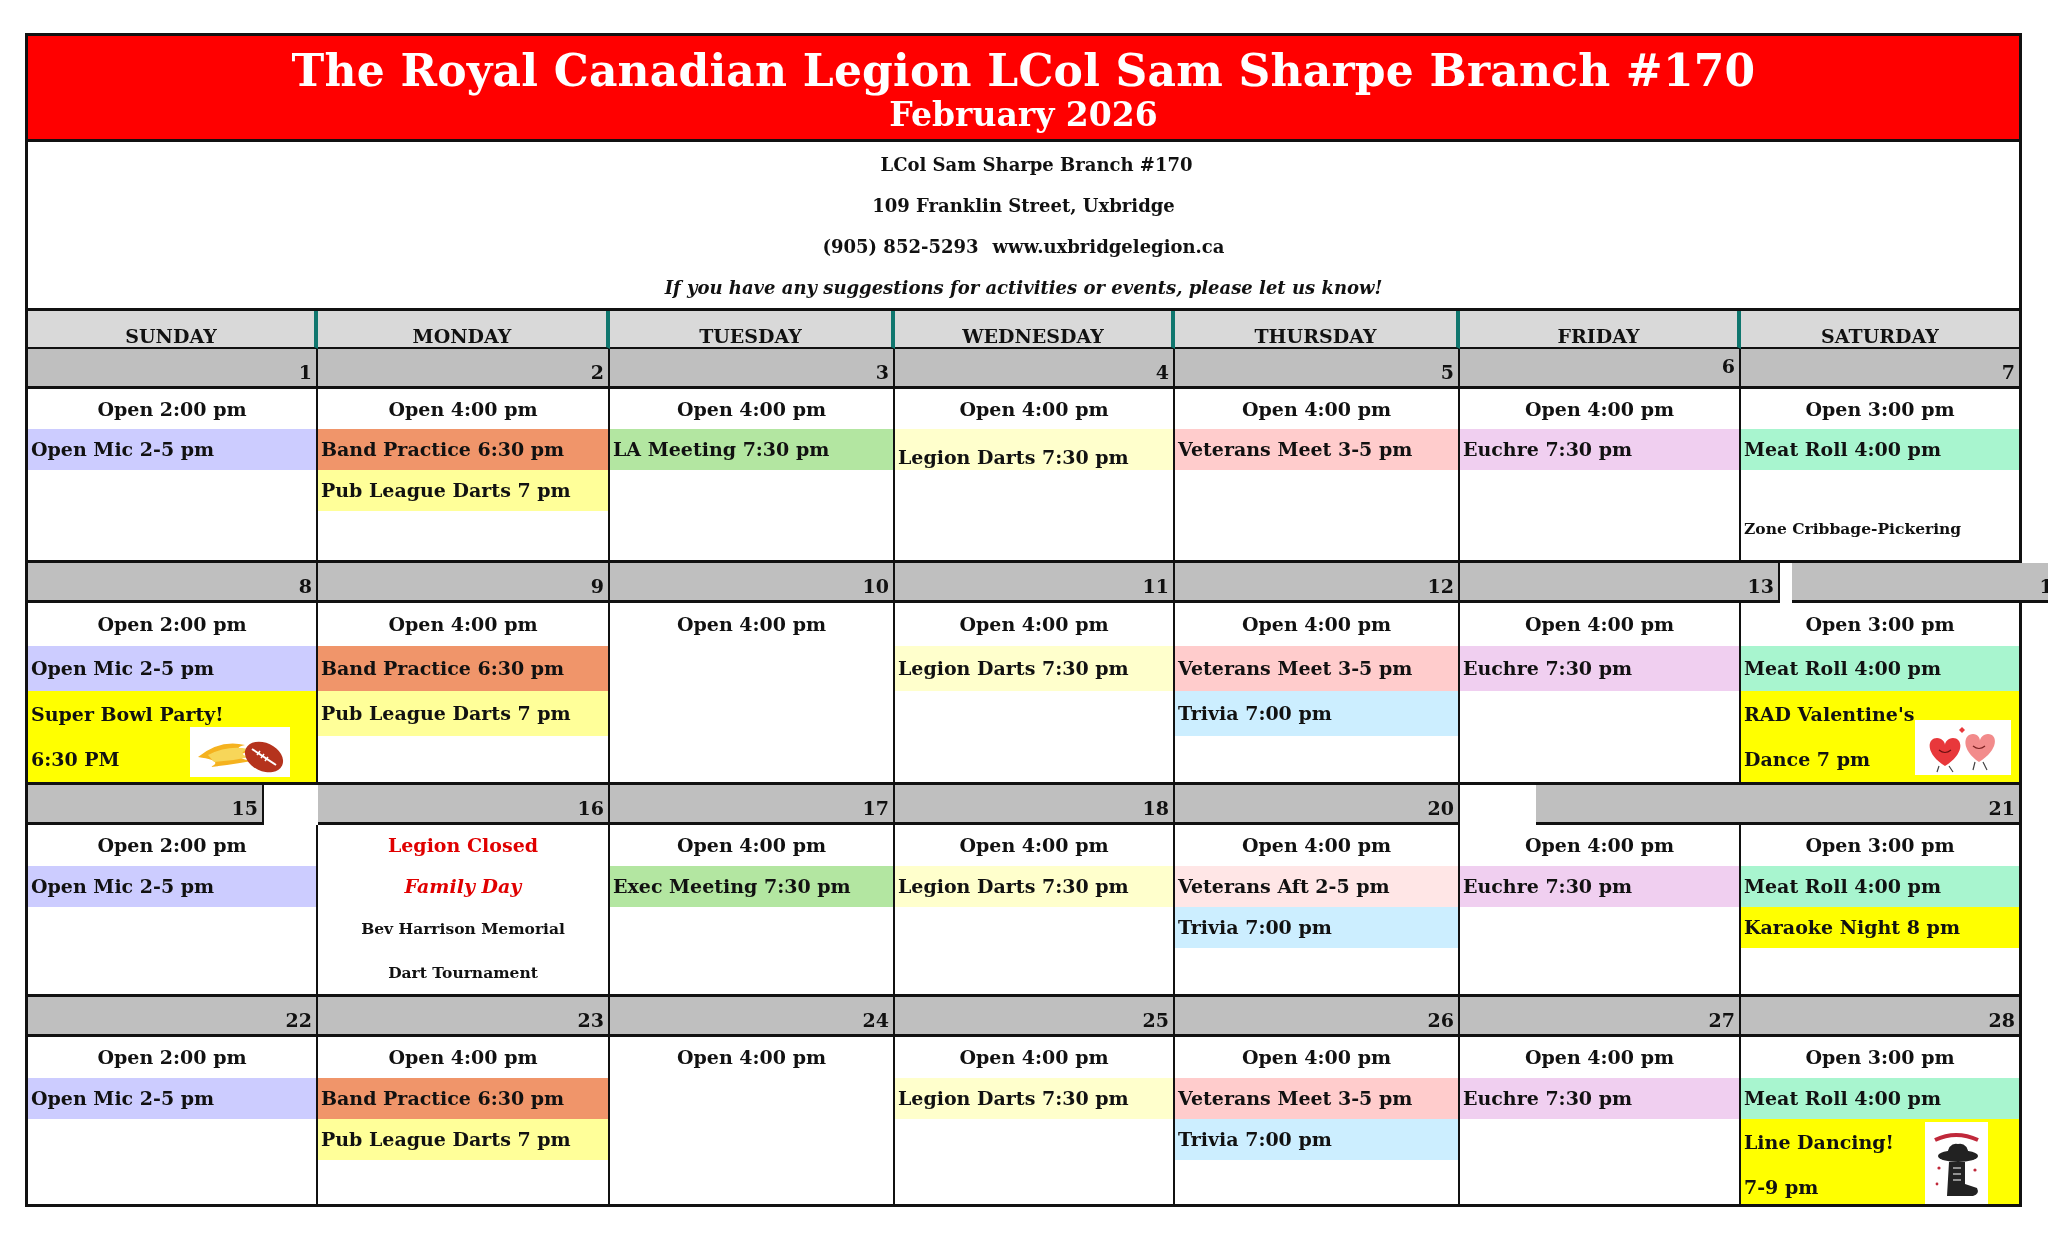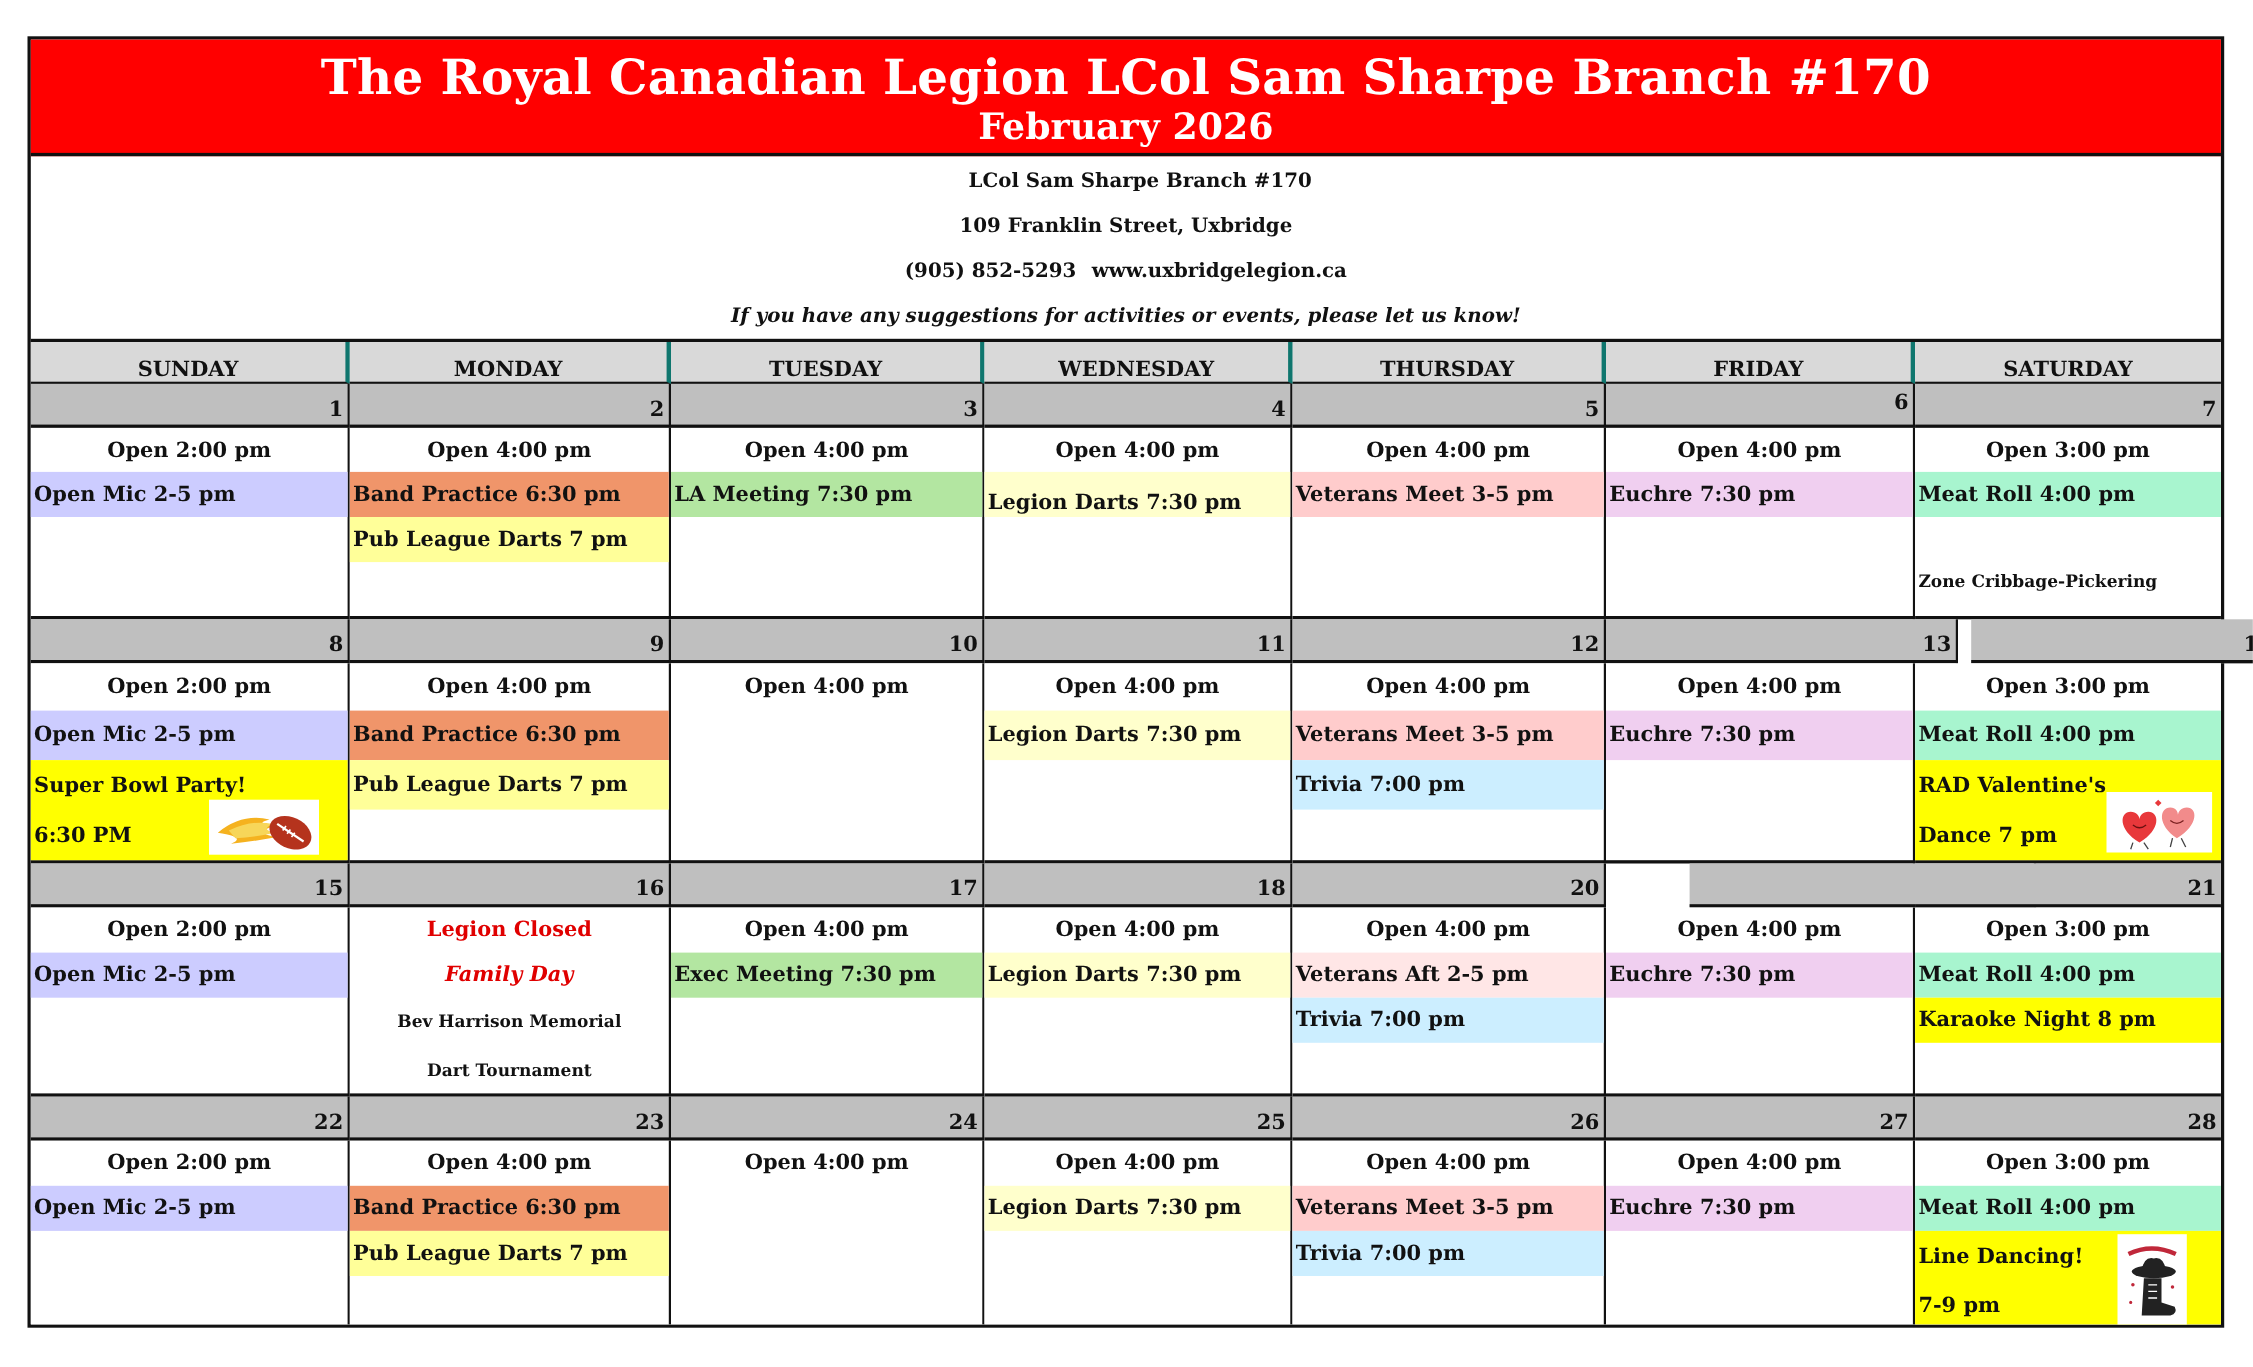--- a/index.html
+++ b/index.html
@@ -176,21 +176,21 @@
             <path d="M64 42 C46 30 48 14 58 14 C63 14 65 18 65 21 C65 18 68 14 73 14 C83 14 84 30 64 42Z" fill="#f28b8b"></path>
             <path d="M24 30 Q30 35 36 30" stroke="#6a1010" stroke-width="1.2" fill="none"></path>
             <path d="M58 26 Q64 31 70 26" stroke="#7a2020" stroke-width="1.2" fill="none"></path>
             <path d="M24 46 L22 52 M34 46 L38 52 M60 42 L58 50 M68 42 L72 50" stroke="#444" stroke-width="1.2"></path>
             <path d="M44 10 l3 -3 l3 3 l-3 3z" fill="#e8383b"></path>
           </svg>
         </div>
       </div>
     </div>
 
-    <div class="dnum" style="left:0;top:474px;width:290px;">15</div>
+    <div class="dnum" style="left:0;top:474px;width:236px;">15</div>
     <div class="dnum" style="left:290px;top:474px;width:292px;">16</div>
     <div class="dnum" style="left:582px;top:474px;width:285px;">17</div>
     <div class="dnum" style="left:867px;top:474px;width:280px;">18</div>
     <div class="dnum" style="left:1147px;top:474px;width:285px;">20</div>
     <div class="dnum" style="left:1508px;top:474px;width:315px;">20</div>
     <div class="dnum col-last" style="left:1713px;top:474px;width:278px;">21</div>
 
     <div class="cell" style="left:0;top:514px;width:290px;height:172px;">
       <div class="open" style="height:41px;line-height:41px;">Open 2:00 pm</div>
       <div class="ev c-openmic">Open Mic 2-5 pm</div>

